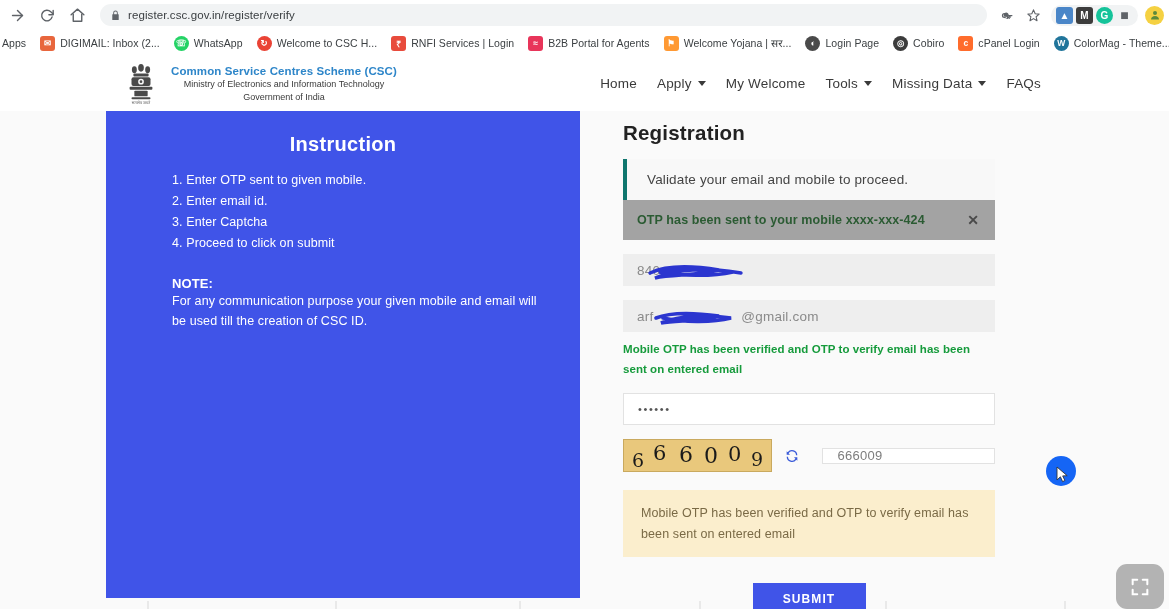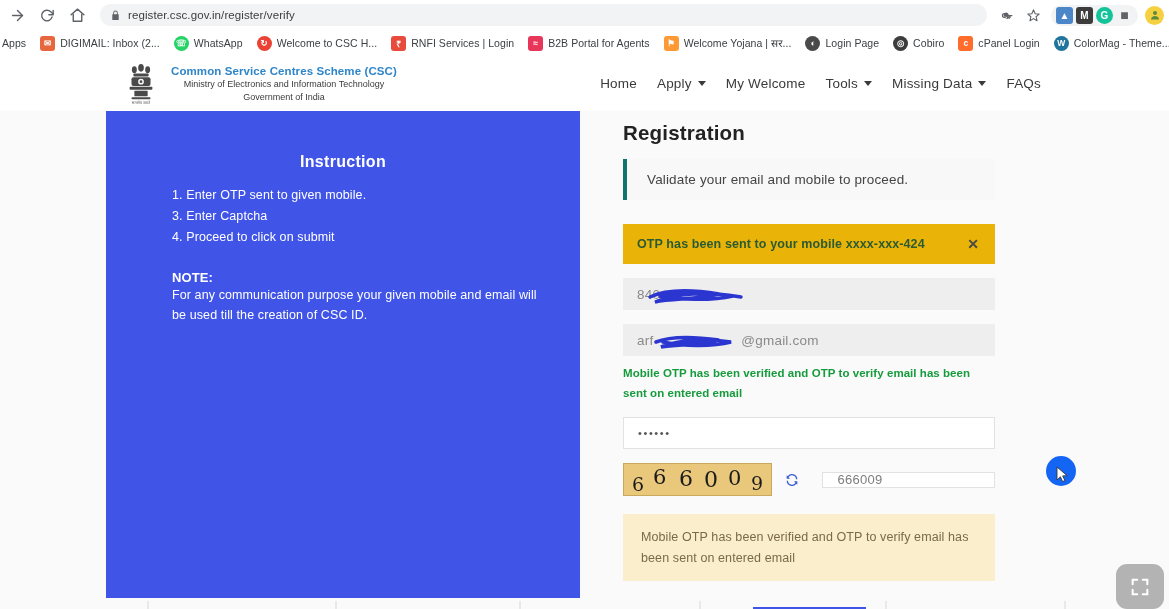--- a/index.html
+++ b/index.html
@@ -105,22 +105,22 @@
   }
 
   
   .content { position: absolute; top: 55px; left: 0; width: 1169px; height: 498px; }
 
   .instruction-panel {
     position: absolute; left: 106px; top: 0; width: 474px; height: 487px;
     background: #4054e8; color: #ffffff; padding: 22px 26px 0 26px;
   }
   .instruction-title {
-    font-size: 16px; font-weight: bold; text-align: center;
-    margin-bottom: 14px; letter-spacing: 0.3px; margin-top: 20px;
+    font-size: 20px; font-weight: bold; text-align: center;
+    margin-bottom: 14px; letter-spacing: 0.3px;
   }
   .instruction-list { list-style: none; padding-left: 40px; }
   .instruction-list li {
     font-size: 12.5px; line-height: 1.68; letter-spacing: 0.1px;
   }
   .note-title {
     font-size: 13px; font-weight: bold; margin-top: 22px;
     padding-left: 40px; letter-spacing: 0.1px;
   }
   .note-body {
@@ -132,21 +132,21 @@
   .reg-title {
     font-size: 20.5px; font-weight: bold; color: #222;
     margin-top: 10px; margin-bottom: 14px; letter-spacing: 0.2px;
   }
   .validate-banner {
     background: #f8f8f8; border-left: 4px solid #0f766e;
     padding: 13px 0 13px 20px; font-size: 13.5px; color: #444;
     letter-spacing: 0.15px;
   }
   .otp-alert {
-    margin-top: 24px; background: #eab308; height: 40px;
+    background: #a3a3a3; height: 40px;
     display: flex; align-items: center; justify-content: space-between;
     padding: 0 16px 0 14px;
   }
   .otp-alert-text {
     font-size: 12.5px; font-weight: bold; color: #2b5b33; letter-spacing: 0.1px;
   }
   .otp-close {
     font-size: 14px; color: #4a4a4a; font-weight: bold; line-height: 1;
   }
   .field {
@@ -369,20 +369,21 @@
         </div>
       </div>
     </div>
 
     <div class="content">
 
       <div class="instruction-panel">
         <div class="instruction-title">Instruction</div>
         <ul class="instruction-list">
           <li>1. Enter OTP sent to given mobile.</li>
+          <li>2. Enter email id.</li>
           <li>3. Enter Captcha</li>
           <li>4. Proceed to click on submit</li>
         </ul>
         <div class="note-title">NOTE:</div>
         <div class="note-body">For any communication purpose your given mobile and email will be used till the creation of CSC ID.</div>
       </div>
 
       <div class="form-col">
         <div class="reg-title">Registration</div>
 

